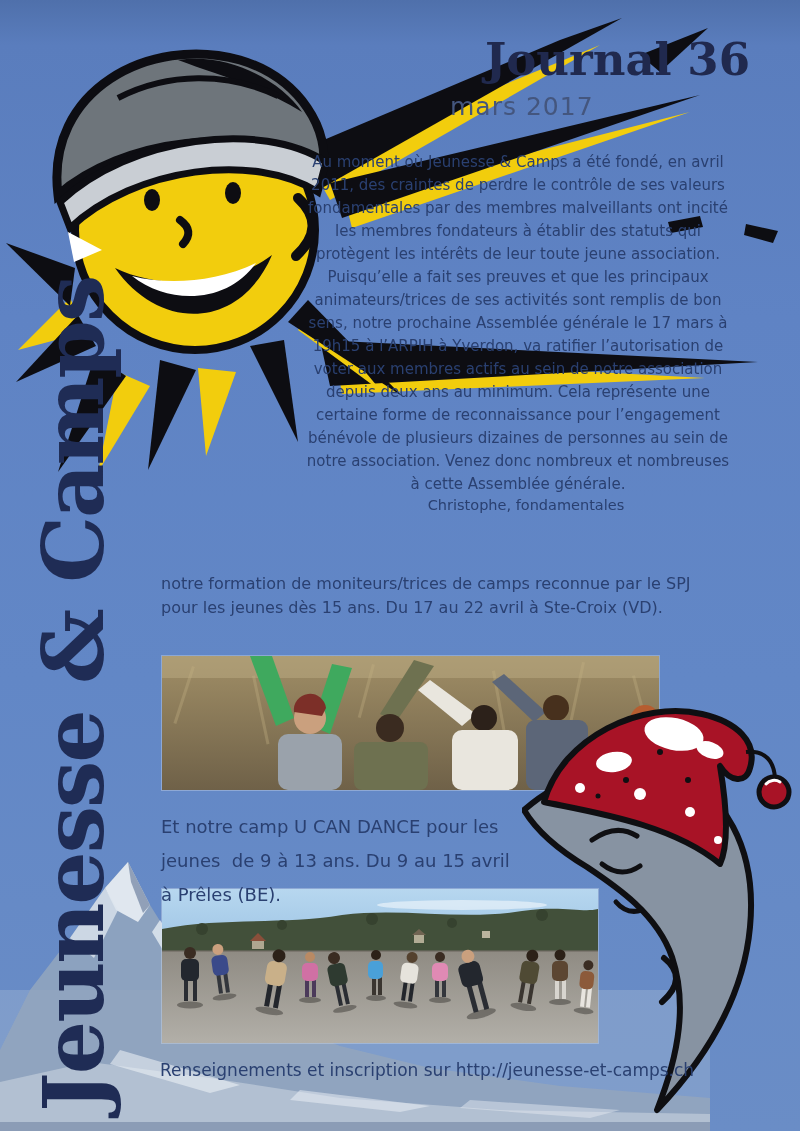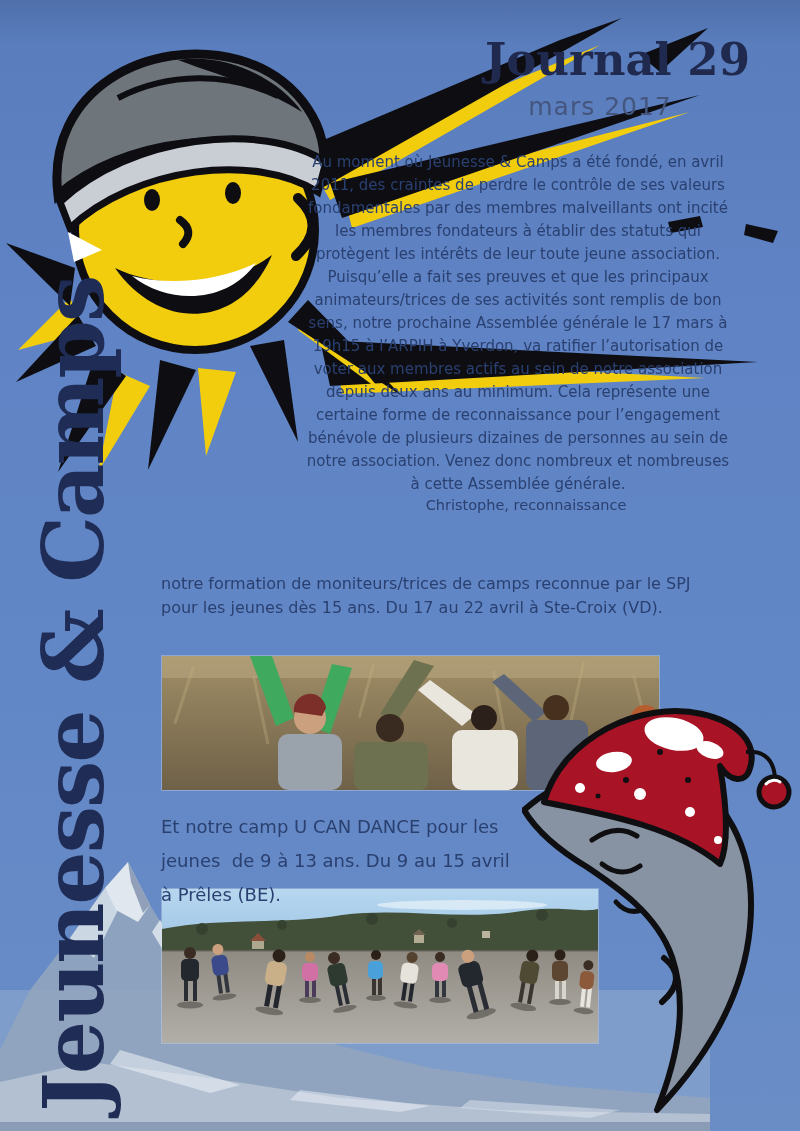--- a/index.html
+++ b/index.html
@@ -9,21 +9,21 @@
     font-family:"DejaVu Sans","Liberation Sans",sans-serif;
   }
   .abs{position:absolute;}
   
   .journal-title{
     top:36px;right:50px;width:420px;text-align:right;
     font-family:"DejaVu Serif","Liberation Serif",serif;font-weight:bold;
     font-size:45px;line-height:1.05;color:#20294e;letter-spacing:0px;z-index:25;
   }
   .journal-date{
-    top:92px;right:50px;width:300px;text-align:center;
+    top:92px;right:50px;width:300px;text-align:left;
     font-size:25px;font-weight:400;color:#44567e;letter-spacing:1px;z-index:25;
   }
   
   .edito-heading{
     top:120px;left:352px;font-family:"DejaVu Serif","Liberation Serif",serif;
     font-weight:bold;font-size:35px;color:#20294e;z-index:25;
   }
   .edito-body{
     top:151px;left:268px;width:500px;text-align:center;
     font-size:15px;line-height:23px;color:#2a4071;white-space:pre-wrap;z-index:25;
@@ -117,39 +117,39 @@
     <path d="M180,220 q15,11 3,24" fill="none" stroke="#0d0d12" stroke-width="8" stroke-linecap="round"></path>
     <path d="M58,195 C45,90 150,35 240,60 C300,78 332,132 322,172 C250,120 120,140 58,195 Z" fill="#6e757b" stroke="#0d0d12" stroke-width="9"></path>
     <path d="M178,60 C230,52 282,82 302,112 C260,86 215,74 178,60 Z" fill="#0d0d12"></path>
     <path d="M118,98 C168,72 228,72 278,96" fill="none" stroke="#0d0d12" stroke-width="6"></path>
     <path d="M60,202 C130,136 262,120 326,162 L318,192 C255,152 135,167 70,228 Z" fill="#c9ced4" stroke="#0d0d12" stroke-width="7"></path>
     <polygon points="68,232 102,250 74,262" fill="#ffffff"></polygon>
   </svg>
 
   <div class="abs brand-vertical">Jeunesse &amp; Camps</div>
 
-  <div class="abs journal-title">Journal 29</div>
+  <div class="abs journal-title">Journal 36</div>
   <div class="abs journal-date">mars 2017</div>
 
   <div class="abs edito-body">Au moment où Jeunesse &amp; Camps a été fondé, en avril
 2011, des craintes de perdre le contrôle de ses valeurs
 fondamentales par des membres malveillants ont incité
 les membres fondateurs à établir des statuts qui
 protègent les intérêts de leur toute jeune association.
 Puisqu’elle a fait ses preuves et que les principaux
 animateurs/trices de ses activités sont remplis de bon
 sens, notre prochaine Assemblée générale le 17 mars à
 19h15 à l’ARPIH à Yverdon, va ratifier l’autorisation de
 voter aux membres actifs au sein de notre association
 depuis deux ans au minimum. Cela représente une
 certaine forme de reconnaissance pour l’engagement
 bénévole de plusieurs dizaines de personnes au sein de
 notre association. Venez donc nombreux et nombreuses
 à cette Assemblée générale.</div>
-  <div class="abs edito-signature">Christophe, reconnaissance</div>
+  <div class="abs edito-signature">Christophe, fondamentales</div>
 
   <div class="abs formation-text">notre formation de moniteurs/trices de camps reconnue par le SPJ
 pour les jeunes dès 15 ans. Du 17 au 22 avril à Ste-Croix (VD).</div>
 
   <svg class="abs photo photo1" width="497" height="134" viewBox="0 0 497 134">
     <defs>
       <linearGradient id="grass" x1="0" y1="0" x2="0" y2="1">
         <stop offset="0" stop-color="#a08e66"></stop>
           <stop offset="1" stop-color="#6f6148"></stop>
       </linearGradient>
@@ -328,14 +328,17 @@
       <circle cx="138" cy="60" r="3"></circle>
         <circle cx="104" cy="88" r="3"></circle>
         <circle cx="166" cy="88" r="3"></circle>
         <circle cx="76" cy="104" r="2.5"></circle>
     </g>
     <path d="M224,60 C244,58 252,70 253,86" fill="none" stroke="#0f0f12" stroke-width="4"></path>
     <circle cx="252" cy="100" r="15" fill="#a81326" stroke="#0f0f12" stroke-width="5"></circle>
     <path d="M244,92 a11,11 0 0 1 14,-2" fill="none" stroke="#ffffff" stroke-width="3" stroke-linecap="round"></path>
   </svg>
 
+  <div class="abs footer-info">
+    <span>Renseignements et inscription sur http://jeunesse-et-camps.ch</span>
+  </div>
 
 </div>
 
 </body></html>

